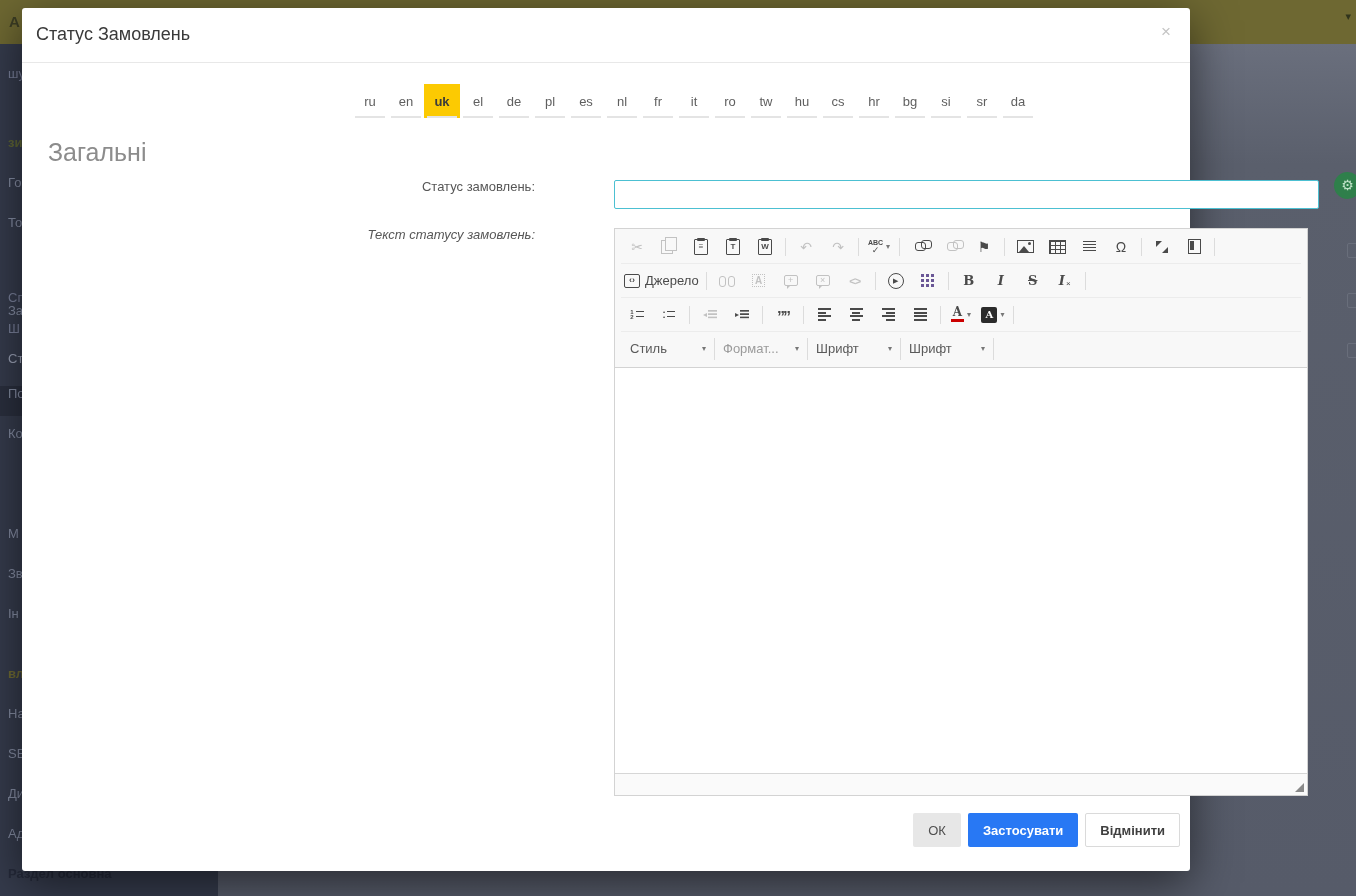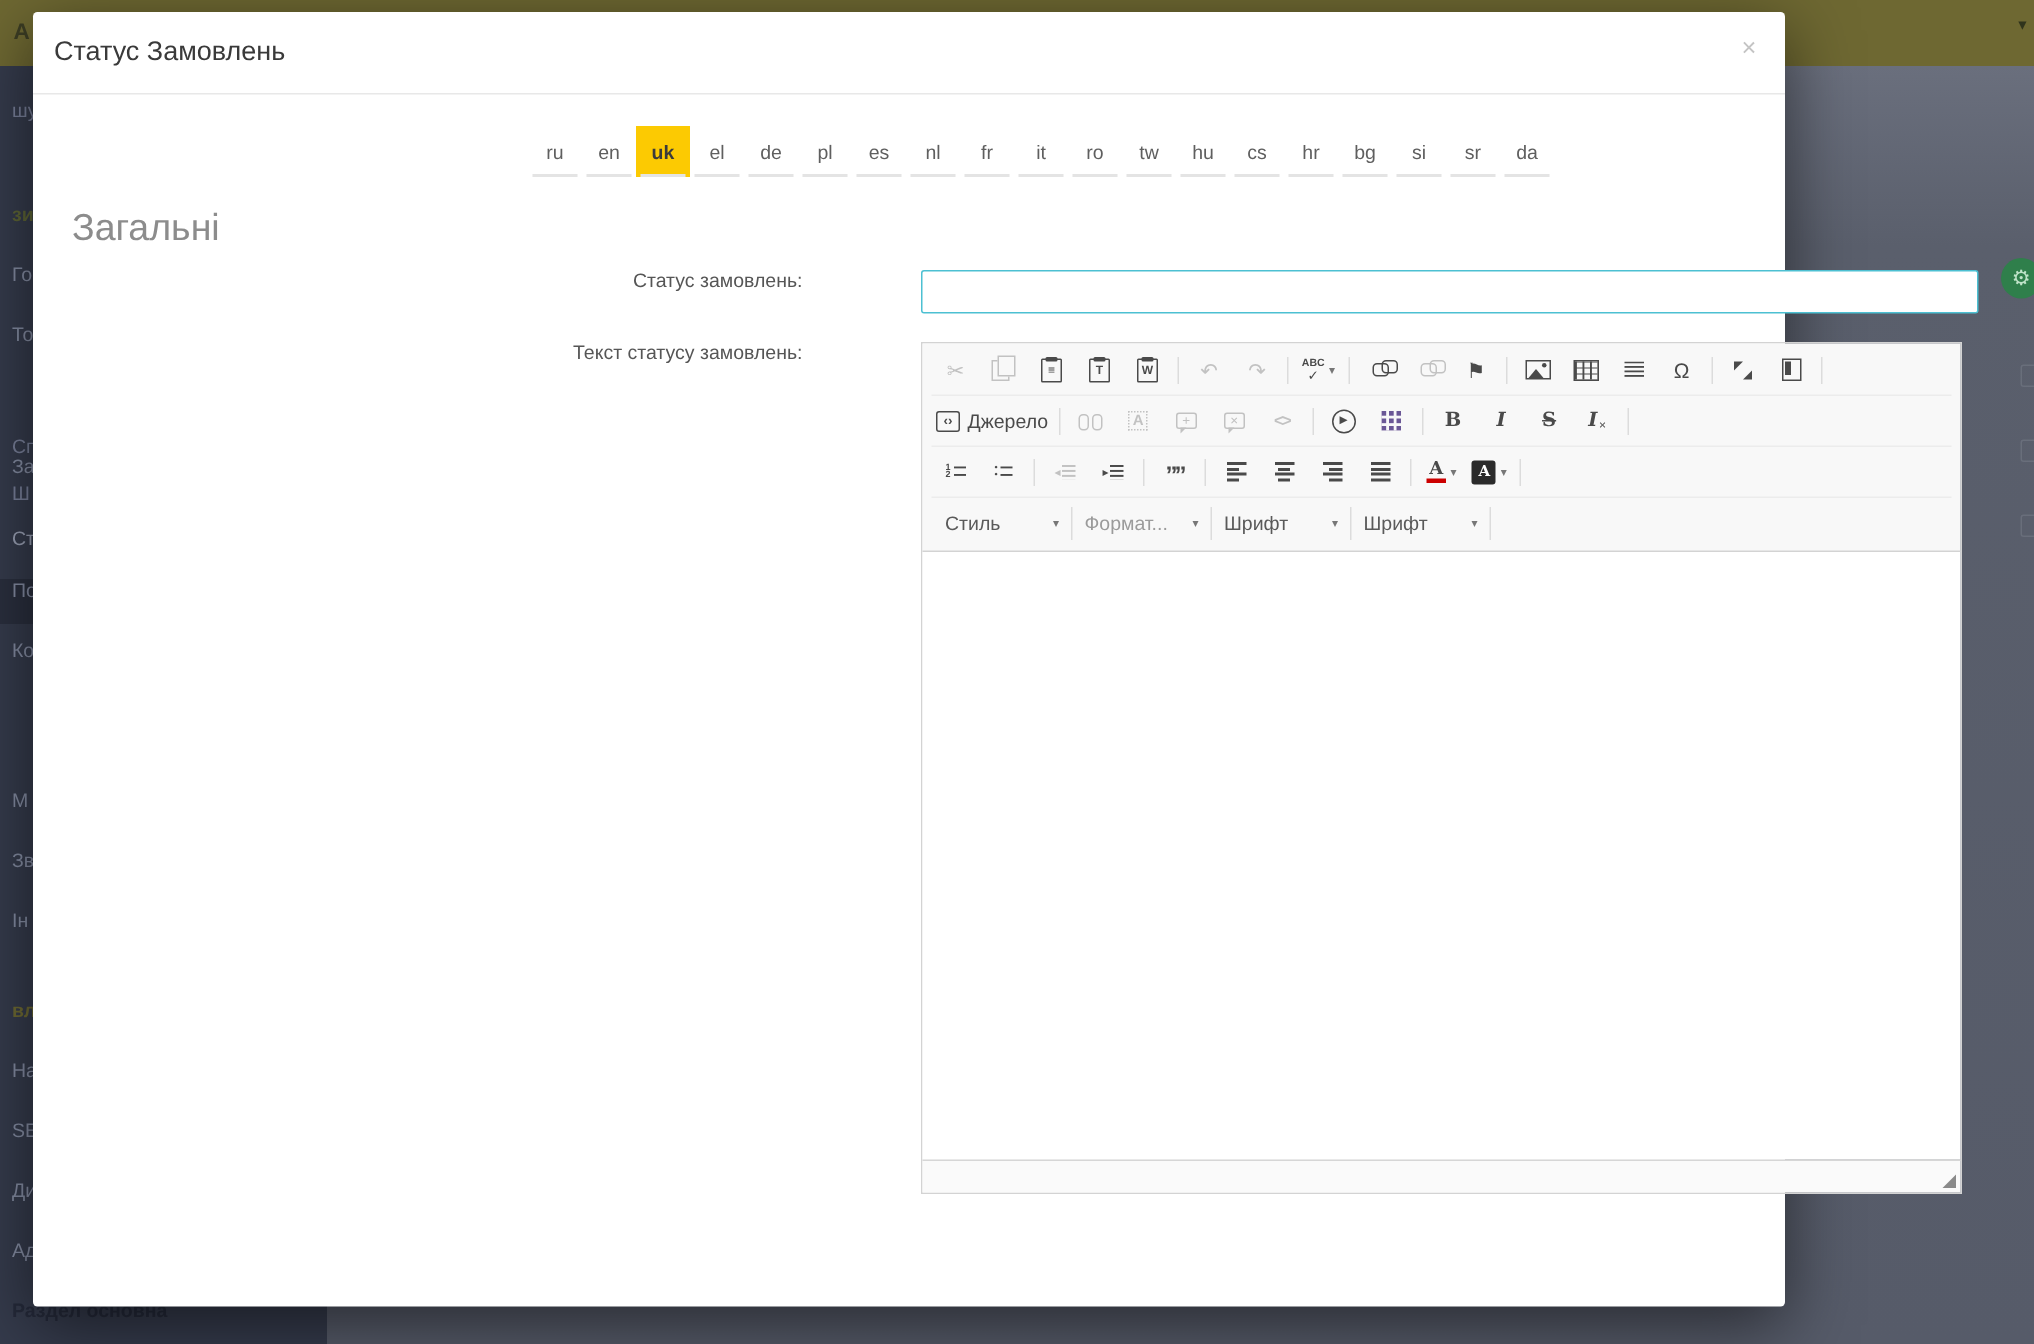--- a/index.html
+++ b/index.html
@@ -39,21 +39,21 @@
   .tabs{position:absolute;left:330px;top:76px;display:flex;}
   .tab{width:36px;height:34px;display:flex;align-items:center;justify-content:center;
     font-size:13px;color:#5f5f5f;position:relative;cursor:pointer;}
   .tab::after{content:"";position:absolute;bottom:0;left:3px;right:3px;height:2px;background:#e4e4e4;}
   .tab.active{background:#fcca02;color:#3b3b3b;font-weight:bold;}
   
   .h-left{position:absolute;left:26px;top:130px;font-size:25px;color:#8c8c8c;}
   .h-right{position:absolute;left:336px;top:130px;width:966px;text-align:center;font-size:25px;color:#7e7e7e;}
   .f-label{position:absolute;left:336px;width:177px;text-align:right;font-size:13px;color:#565656;}
   .f-label.l1{top:171px;}
-  .f-label.l2{top:219px;}
+  .f-label.l2{top:219px;font-style:italic;}
   .status-input{position:absolute;left:592px;top:172px;width:691px;height:27px;
     border:1px solid #4cc0d2;border-radius:2px;outline:none;font-size:13px;padding:0 6px;box-sizing:content-box;}
   
   .editor{position:absolute;left:592px;top:220px;width:694px;height:568px;
     border:1px solid #d3d3d3;display:flex;flex-direction:column;box-sizing:border-box;}
   .toolbar{background:#f8f8f8;border-bottom:1px solid #d3d3d3;padding:1px 6px 2px 6px;}
   .t-row{height:33px;display:flex;align-items:center;border-bottom:1px solid #ececec;}
   .t-row:last-child{border-bottom:none;}
   .tbtn{min-width:26px;height:24px;margin:0 1px;display:inline-flex;align-items:center;
     justify-content:center;color:#4a4a4a;cursor:pointer;border-radius:2px;padding:0 2px;}
@@ -516,13 +516,18 @@
             <span class="crt">▾</span>
           </span>
         </div>
     </div>
     <div class="edit-area" contenteditable="true" style=""></div>
     <div class="edit-footer">
       <div class="resize-handle"></div>
     </div>
   </div>
 
+  <div class="btn-row">
+    <div class="btn btn-ok">ОК</div>
+    <div class="btn btn-apply">Застосувати</div>
+    <div class="btn btn-cancel">Відмінити</div>
+  </div>
 </div>
 
 </body></html>

